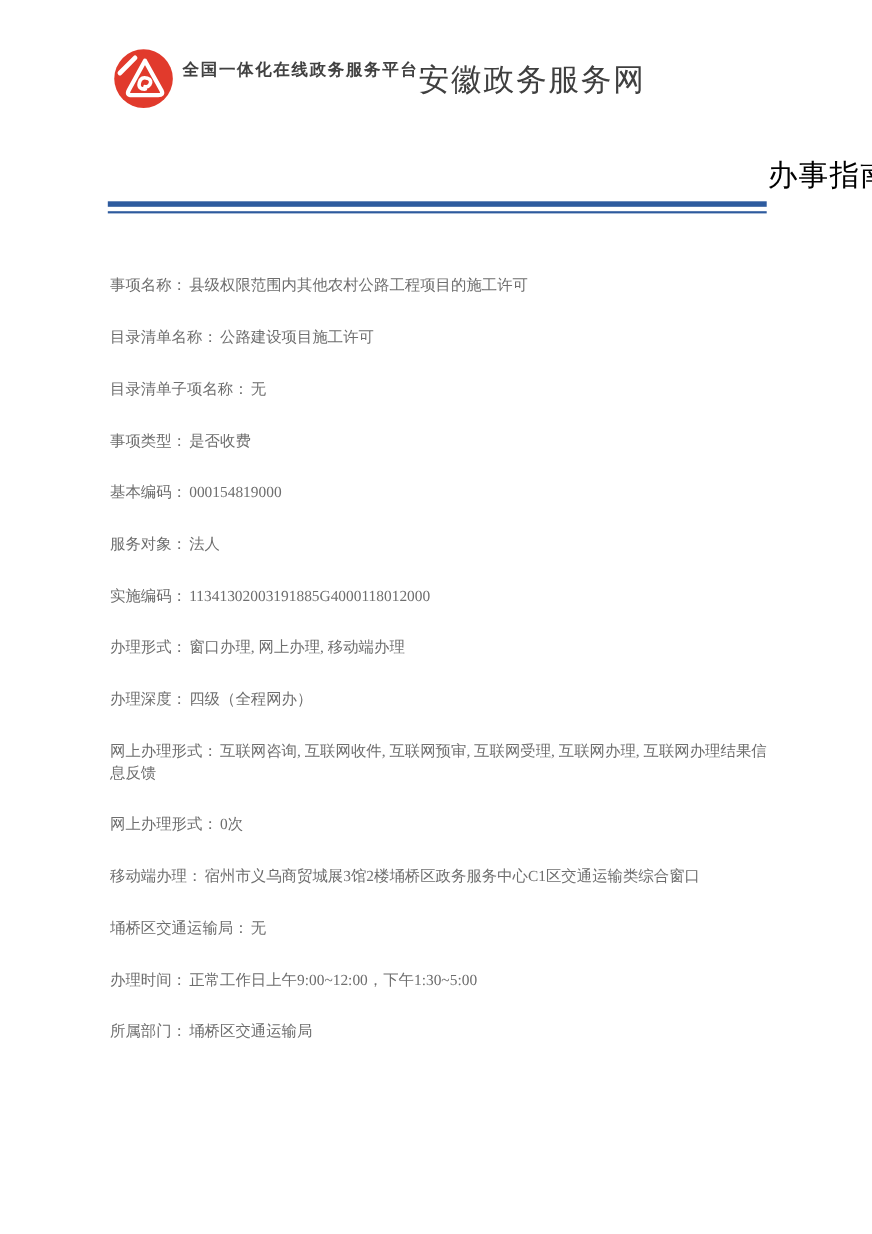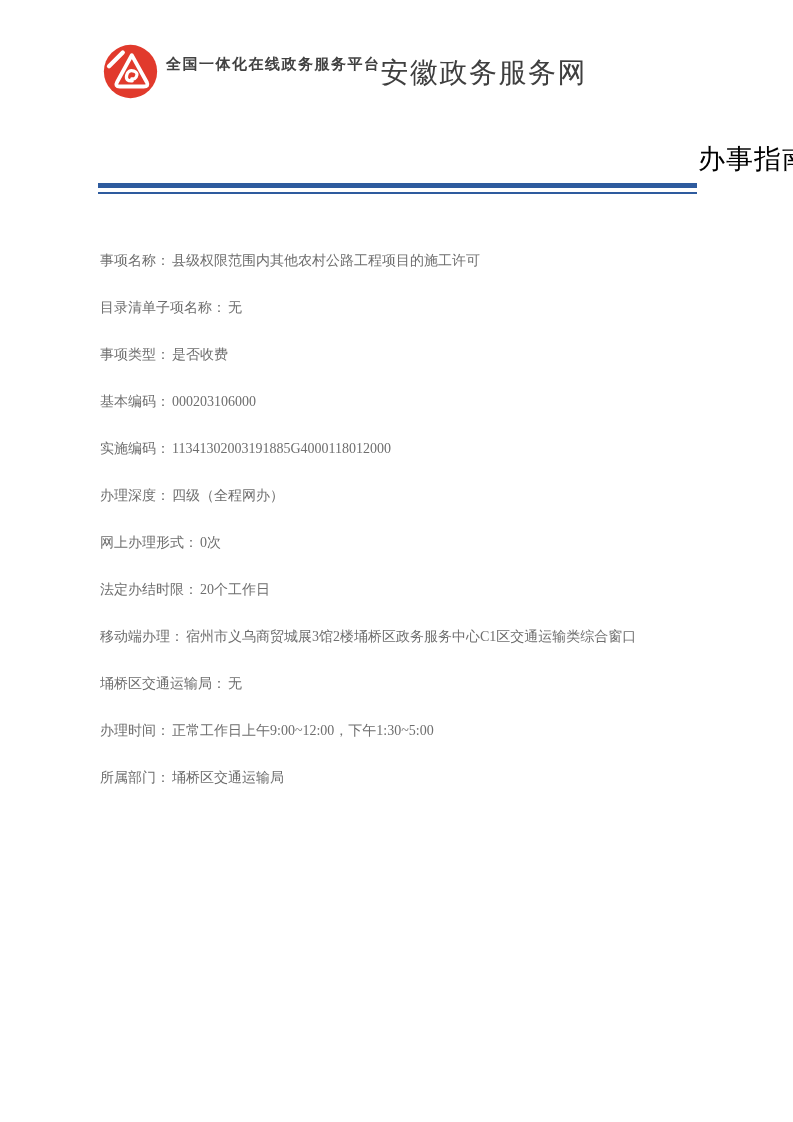--- a/index.html
+++ b/index.html
@@ -78,24 +78,27 @@
 <div class="doc-title">办事指南</div>
 
 <div class="divider">
   <div class="thick"></div>
   <div class="gap"></div>
   <div class="thin"></div>
 </div>
 
 <div class="fields">
   <div class="row"><span class="label">事项名称：</span><span class="value">县级权限范围内其他农村公路工程项目的施工许可</span></div>
+  <div class="row"><span class="label">目录清单名称：</span><span class="value">公路建设项目施工许可</span></div>
   <div class="row"><span class="label">目录清单子项名称：</span><span class="value">无</span></div>
   <div class="row"><span class="label">事项类型：</span><span class="value">是否收费</span></div>
-  <div class="row"><span class="label">基本编码：</span><span class="value">000203106000</span></div>
+  <div class="row"><span class="label">基本编码：</span><span class="value">000154819000</span></div>
+  <div class="row"><span class="label">服务对象：</span><span class="value">法人</span></div>
   <div class="row"><span class="label">实施编码：</span><span class="value">11341302003191885G4000118012000</span></div>
+  <div class="row"><span class="label">办理形式：</span><span class="value">窗口办理, 网上办理, 移动端办理</span></div>
   <div class="row"><span class="label">办理深度：</span><span class="value">四级（全程网办）</span></div>
+  <div class="row"><span class="label">网上办理形式：</span><span class="value">互联网咨询, 互联网收件, 互联网预审, 互联网受理, 互联网办理, 互联网办理结果信息反馈</span></div>
   <div class="row"><span class="label">网上办理形式：</span><span class="value">0次</span></div>
-  <div class="row"><span class="label">法定办结时限：</span><span class="value">20个工作日</span></div>
   <div class="row"><span class="label">移动端办理：</span><span class="value">宿州市义乌商贸城展3馆2楼埇桥区政务服务中心C1区交通运输类综合窗口</span></div>
   <div class="row"><span class="label">埇桥区交通运输局：</span><span class="value">无</span></div>
   <div class="row"><span class="label">办理时间：</span><span class="value">正常工作日上午9:00~12:00，下午1:30~5:00</span></div>
   <div class="row"><span class="label">所属部门：</span><span class="value">埇桥区交通运输局</span></div>
 </div>
 
 </body></html>

